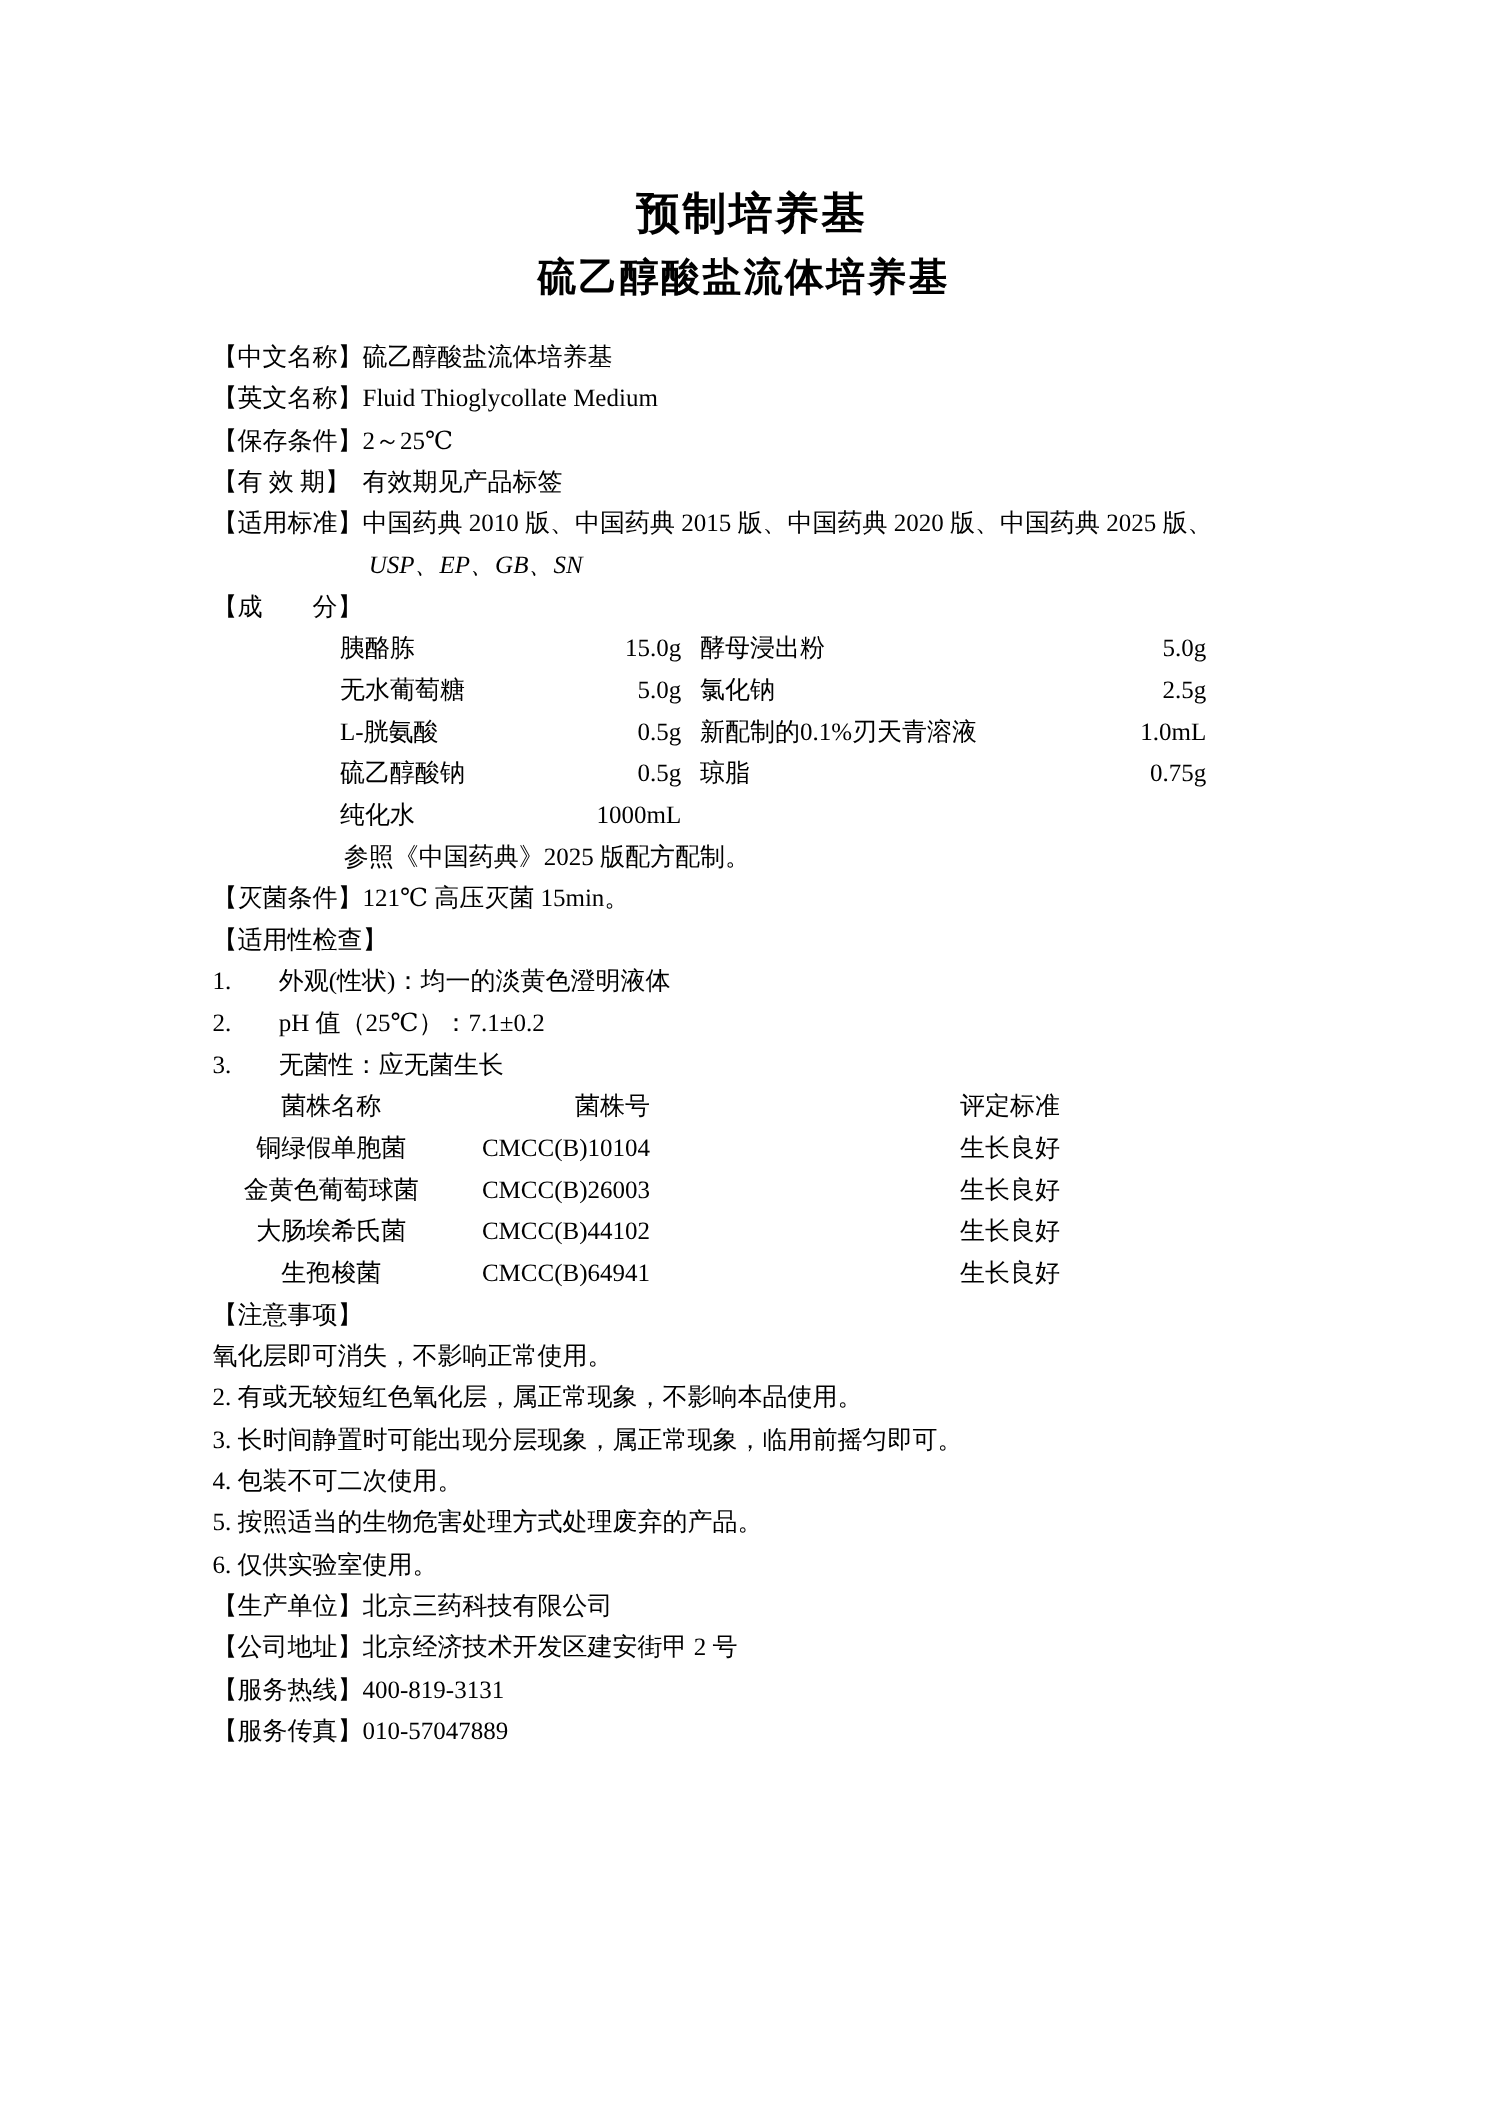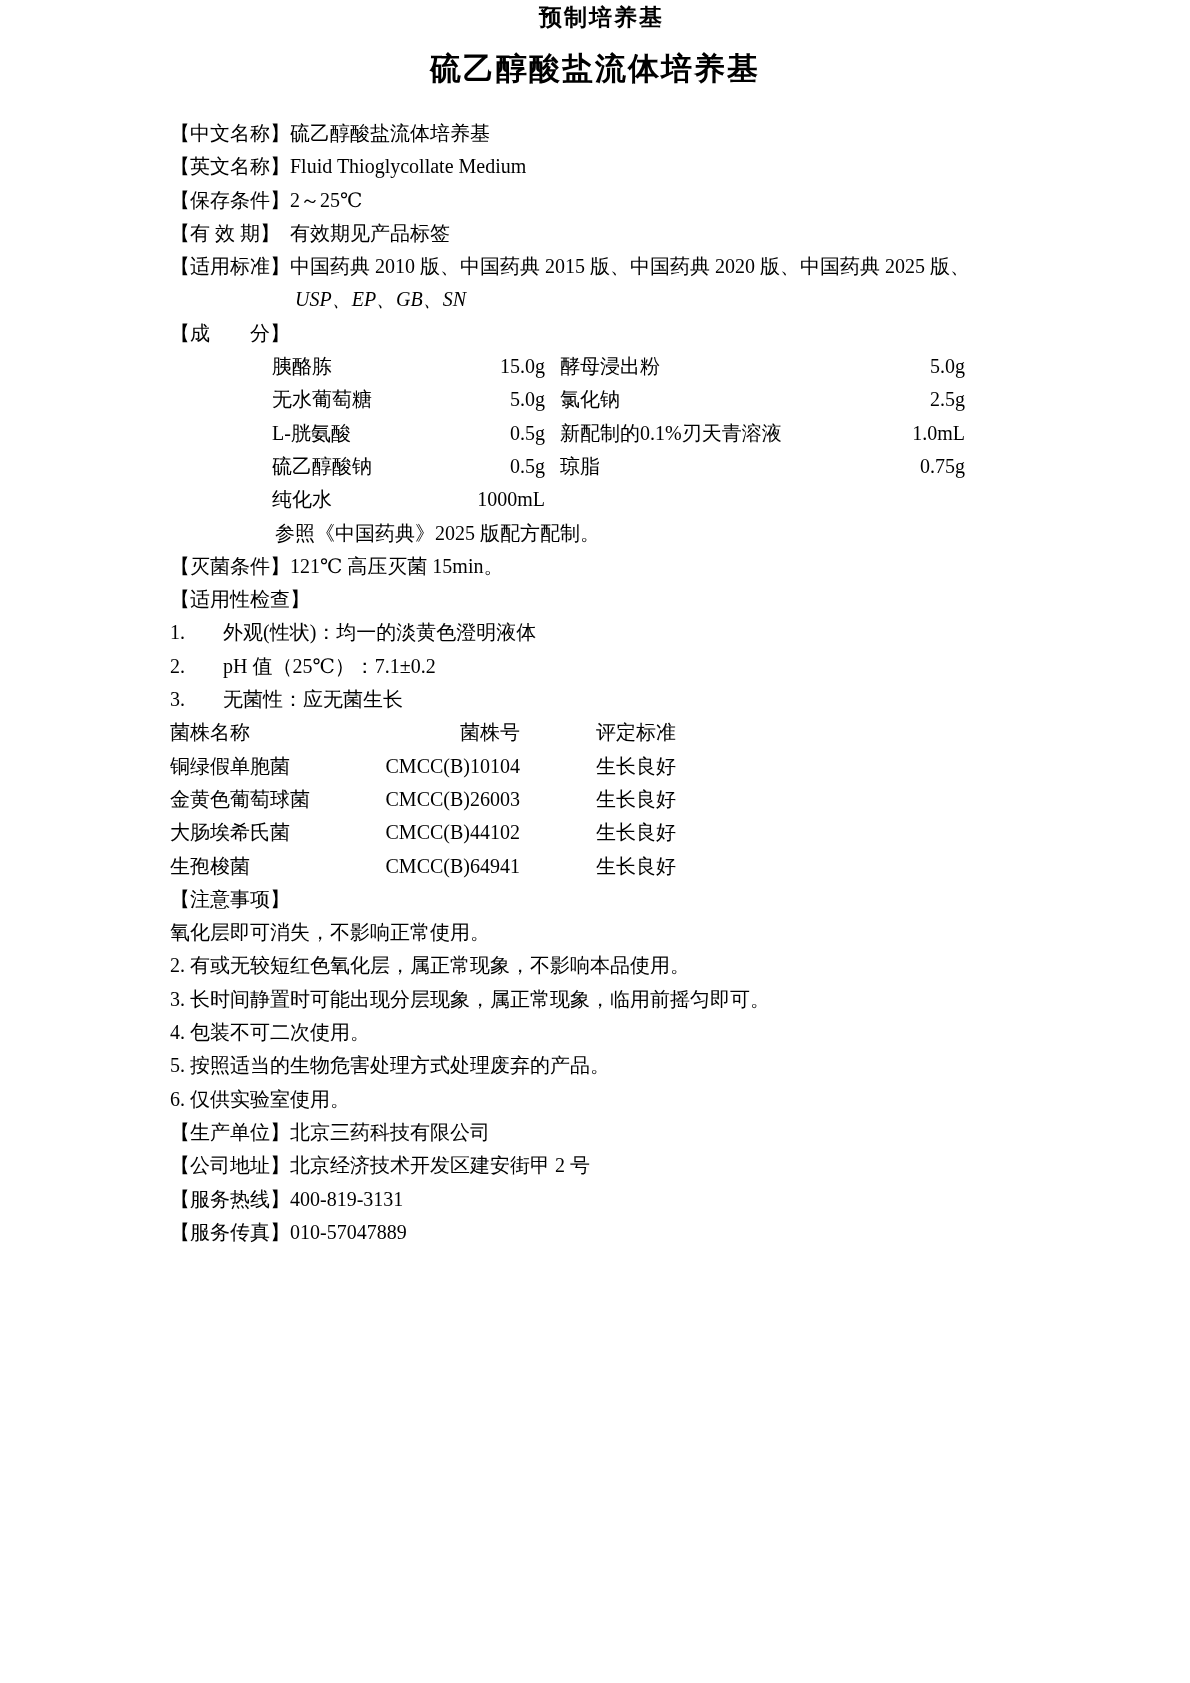--- a/index.html
+++ b/index.html
@@ -8,24 +8,25 @@
     position: relative;
     width: 1190px;
     height: 1683px;
     background: #ffffff;
     color: #000000;
     font-family: "Liberation Serif", "DejaVu Serif", serif;
     font-size: 20px;
     overflow: hidden;
   }
   .doc-title {
+    margin-top: 153px;
     height: 36px;
     line-height: 36px;
     text-align: center;
-    font-size: 23px;
+    font-size: 35px;
     font-weight: bold;
     letter-spacing: 2px;
     padding-left: 13px;
   }
   .doc-subtitle {
     margin-top: 15px;
     height: 36px;
     line-height: 36px;
     text-align: center;
     font-size: 31px;
@@ -68,23 +69,23 @@
   
   .microbe-grid {
     display: grid;
     grid-template-columns: 190px 160px 1fr;
   }
   .microbe-grid > div {
     height: 33.3px;
     line-height: 33.3px;
     white-space: nowrap;
   }
-  .mb-c1 { }
+  .mb-c1 { text-align: center; }
   .mb-c2 { text-align: right; }
-  .mb-c3 { padding-left: 76px; }
+  .mb-c3 { padding-left: 76px; text-align: center; }
   
   .note-line { }
 </style>
 </head>
 <body>
 
 <div class="page">
 
   <div class="doc-title">预制培养基</div>
   <div class="doc-subtitle">硫乙醇酸盐流体培养基</div>

